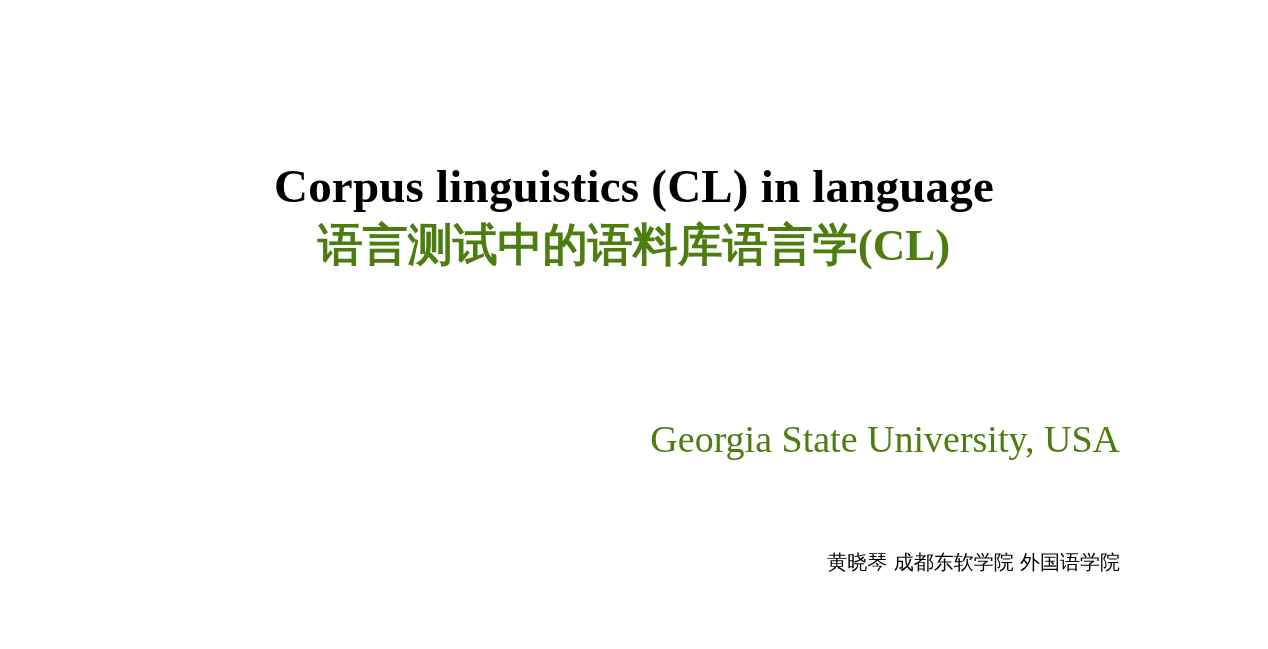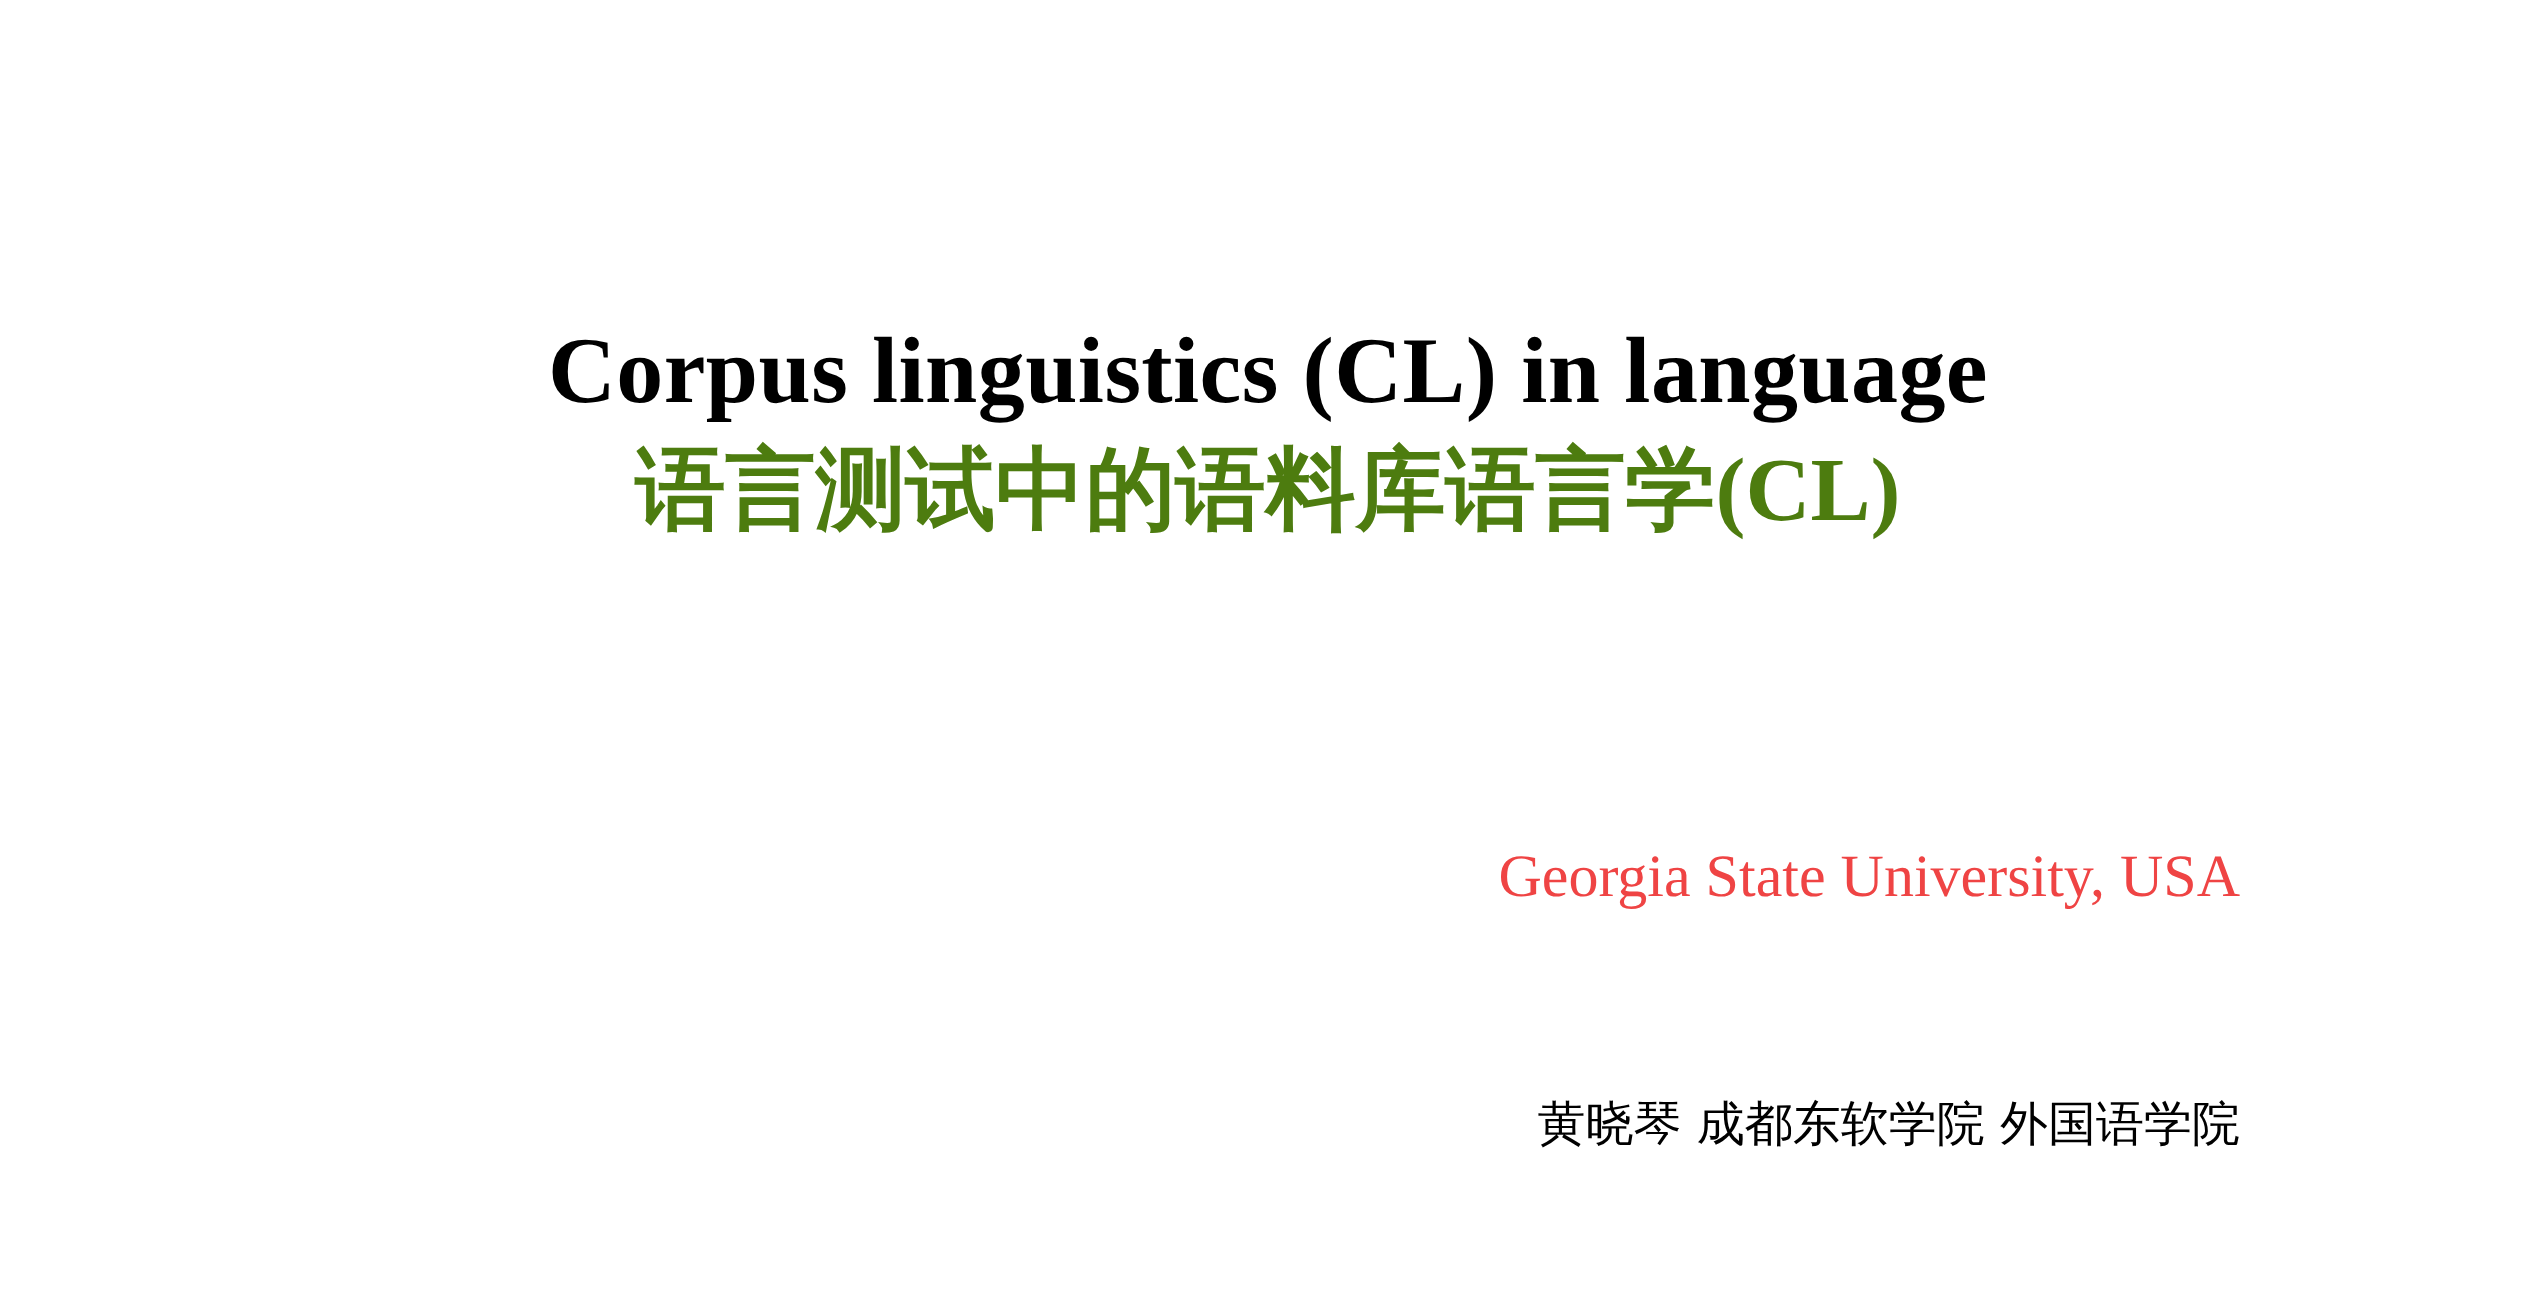--- a/index.html
+++ b/index.html
@@ -59,33 +59,33 @@
   .author {
     font-family: "Liberation Serif", "DejaVu Serif", serif;
     font-weight: bold;
     font-size: 30px;
     line-height: 42px;
     color: #000000;
   }
   .affiliation {
     font-family: "Liberation Serif", "DejaVu Serif", serif;
     font-weight: normal;
-    font-size: 30px;
+    font-size: 38px;
     line-height: 42px;
-    color: #ef4444;
+    color: #4d7c0f;
     margin-top: 6px;
   }
   .presenter {
     position: absolute;
     right: 148px;
     top: 545px;
     width: 700px;
     text-align: right;
     font-family: "DejaVu Sans", "Liberation Sans", sans-serif;
-    font-size: 24px;
+    font-size: 20px;
     line-height: 34px;
     color: #000000;
   }
 </style>
 </head>
 <body>
 
 <div class="slide">
 
   <div class="title-block">

